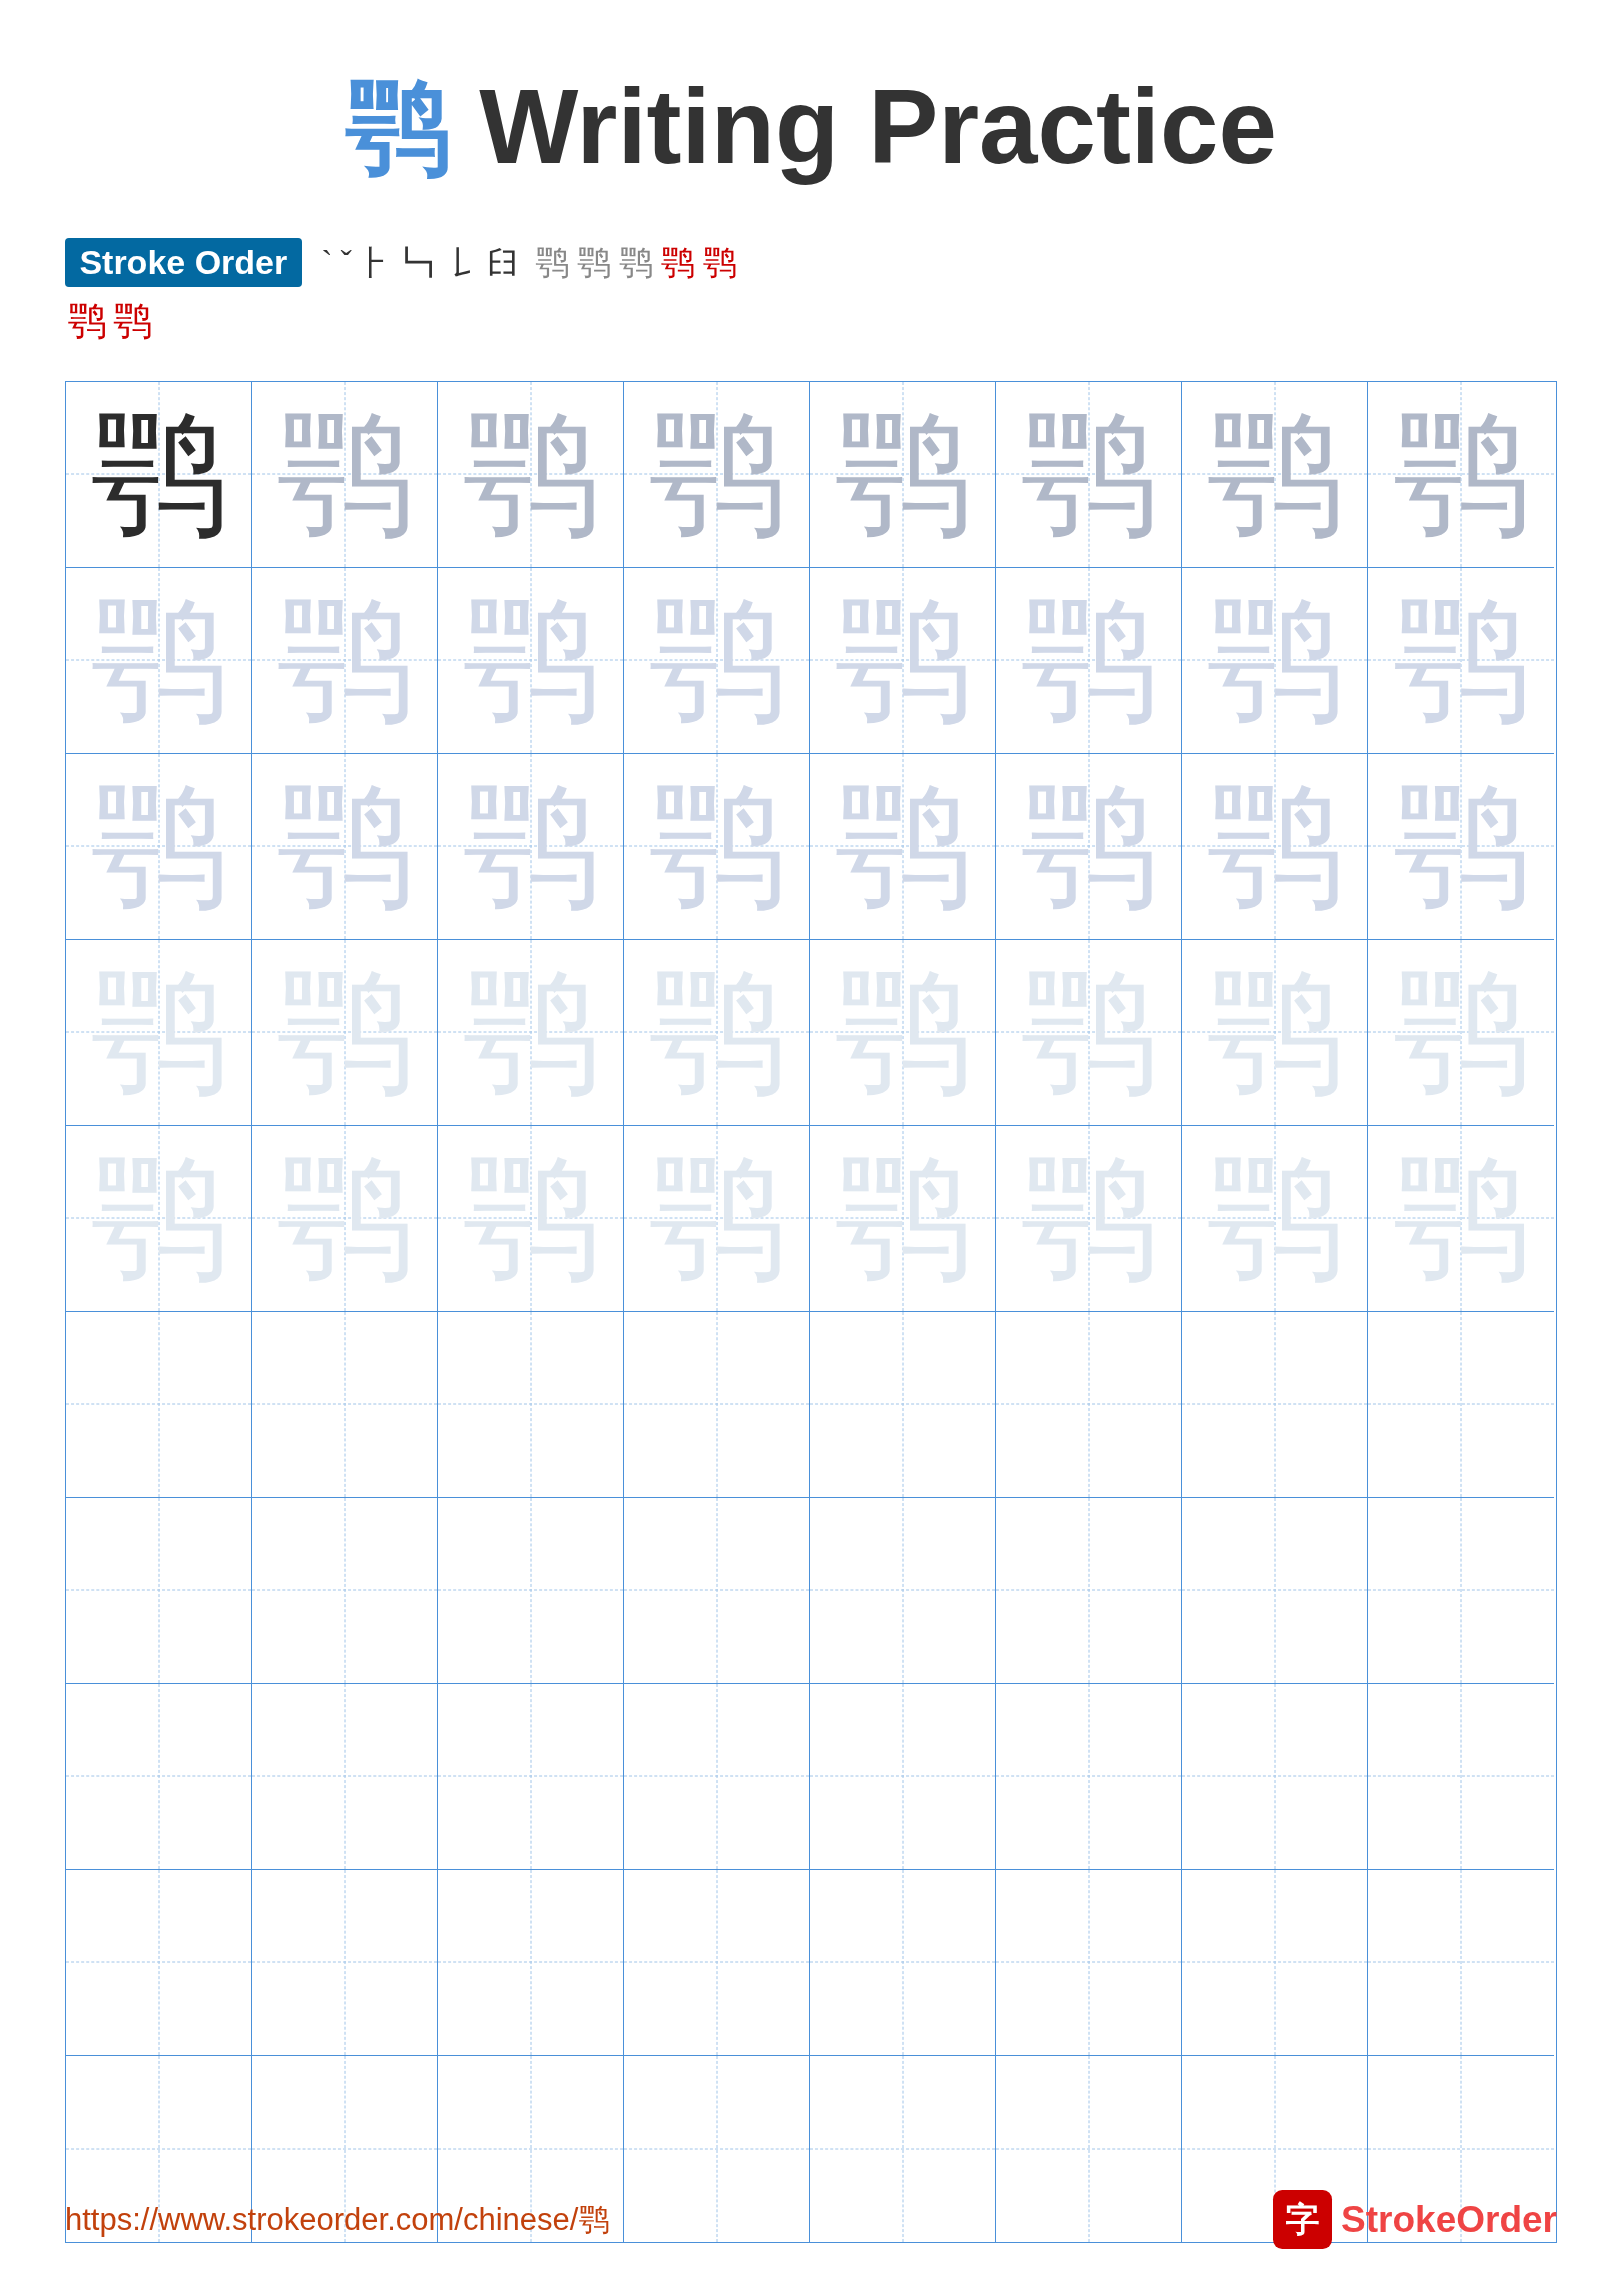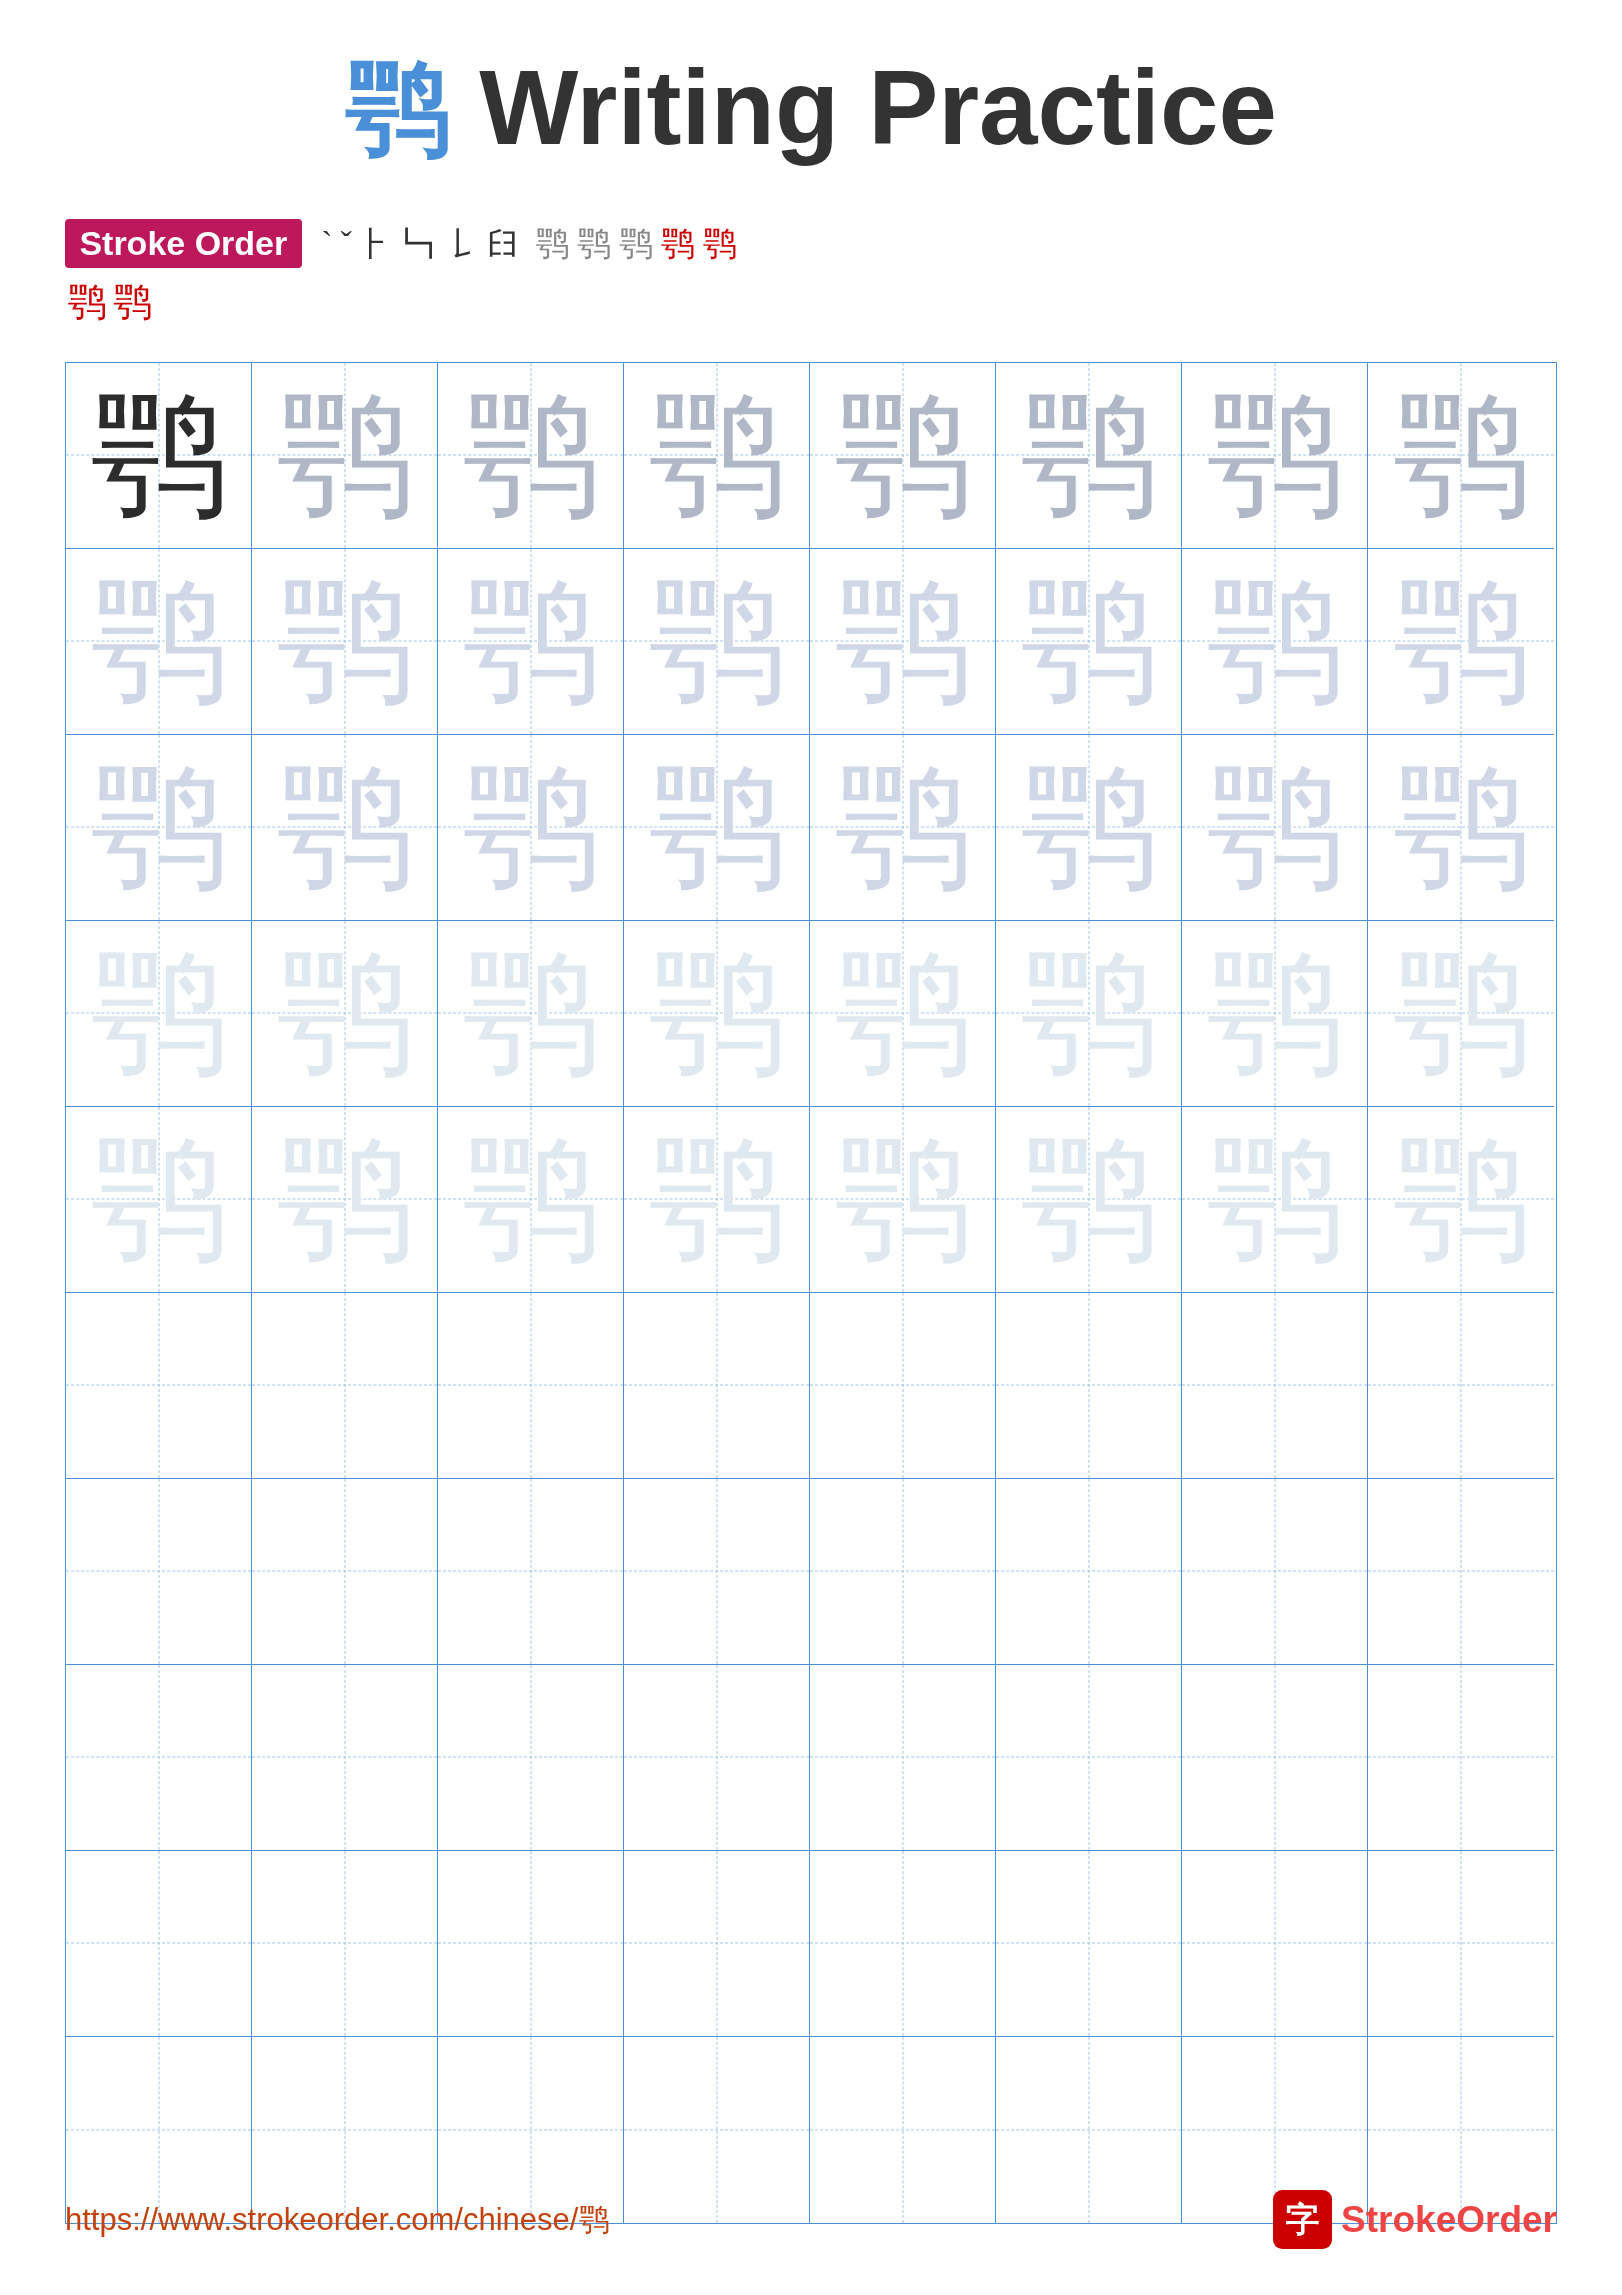--- a/index.html
+++ b/index.html
@@ -8,21 +8,21 @@
       height: 2295px;
       background: #ffffff;
       font-family: Arial, sans-serif;
       position: relative;
       overflow: hidden;
     }
 
     .page-container {
       width: 1622px;
       height: 2295px;
-      padding: 39px 65px;
+      padding: 58px 65px;
       display: flex;
       flex-direction: column;
       align-items: center;
     }
 
     
     .title {
       font-size: 105px;
       font-weight: bold;
       color: #333;
@@ -41,21 +41,21 @@
       align-items: flex-start;
       margin-bottom: 33px;
     }
     .stroke-order-row {
       display: flex;
       align-items: center;
       flex-wrap: wrap;
       margin-bottom: 6.5px;
     }
     .stroke-order-label {
-      background: #be185d;
+      background: #0369a1;
       color: white;
       font-size: 34px;
       font-weight: bold;
       padding: 5.2px 14.4px;
       border-radius: 3.9px;
       margin-right: 19.6px;
       white-space: nowrap;
     }
     .stroke-chars {
       display: flex;

